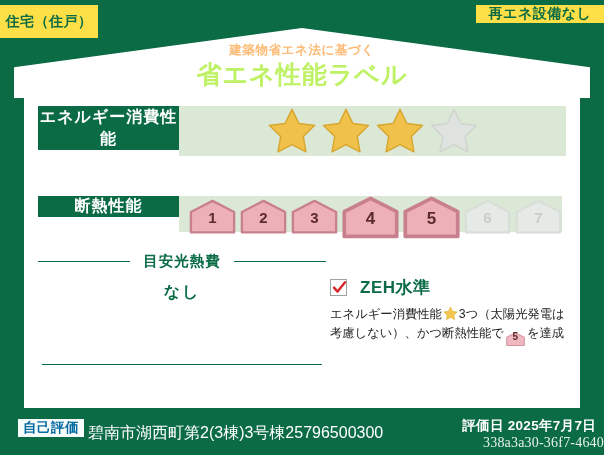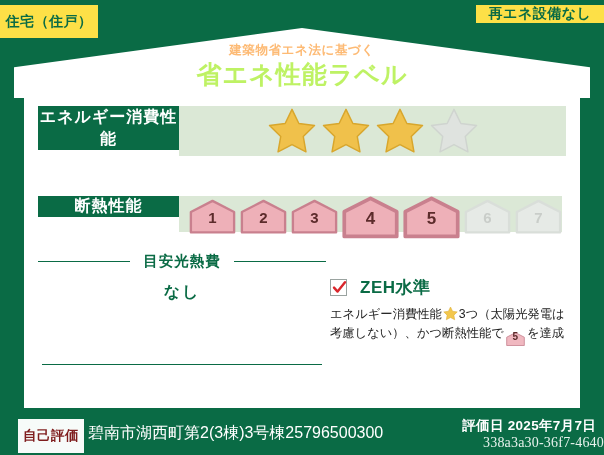--- a/index.html
+++ b/index.html
@@ -107,21 +107,21 @@
     position:relative;width:19px;height:15px;vertical-align:-3px;margin:0 2px;
     font-size:10px;font-weight:bold;color:#5c2b2b;
   }
   .inline-chip span{position:relative;z-index:2;padding-bottom:1px;}
   .inline-chip .house{position:absolute;inset:0;z-index:1;}
 
   
   .footer{position:absolute;left:0;right:0;bottom:0;height:47px;z-index:4;}
   #footer-badge{
     position:absolute;left:18px;top:11px;background:#f7fbf9;
-    padding:8px 5px;font-size:13.5px;font-weight:bold;color:#7f1d1d;letter-spacing:.5px;
+    padding:0 5px;font-size:13.5px;font-weight:bold;color:#0369a1;letter-spacing:.5px;
   }
   #footer-address{
     position:absolute;left:88px;top:15px;font-size:16px;color:#ffffff;letter-spacing:0px;
   }
   #footer-date{
     position:absolute;right:8px;top:9px;font-size:13.5px;font-weight:bold;color:#ffffff;letter-spacing:.3px;
   }
   #footer-id{
     position:absolute;right:0;top:27px;font-size:14px;color:#e8f2ed;letter-spacing:.2px;font-family:Liberation Serif, serif;
   }

